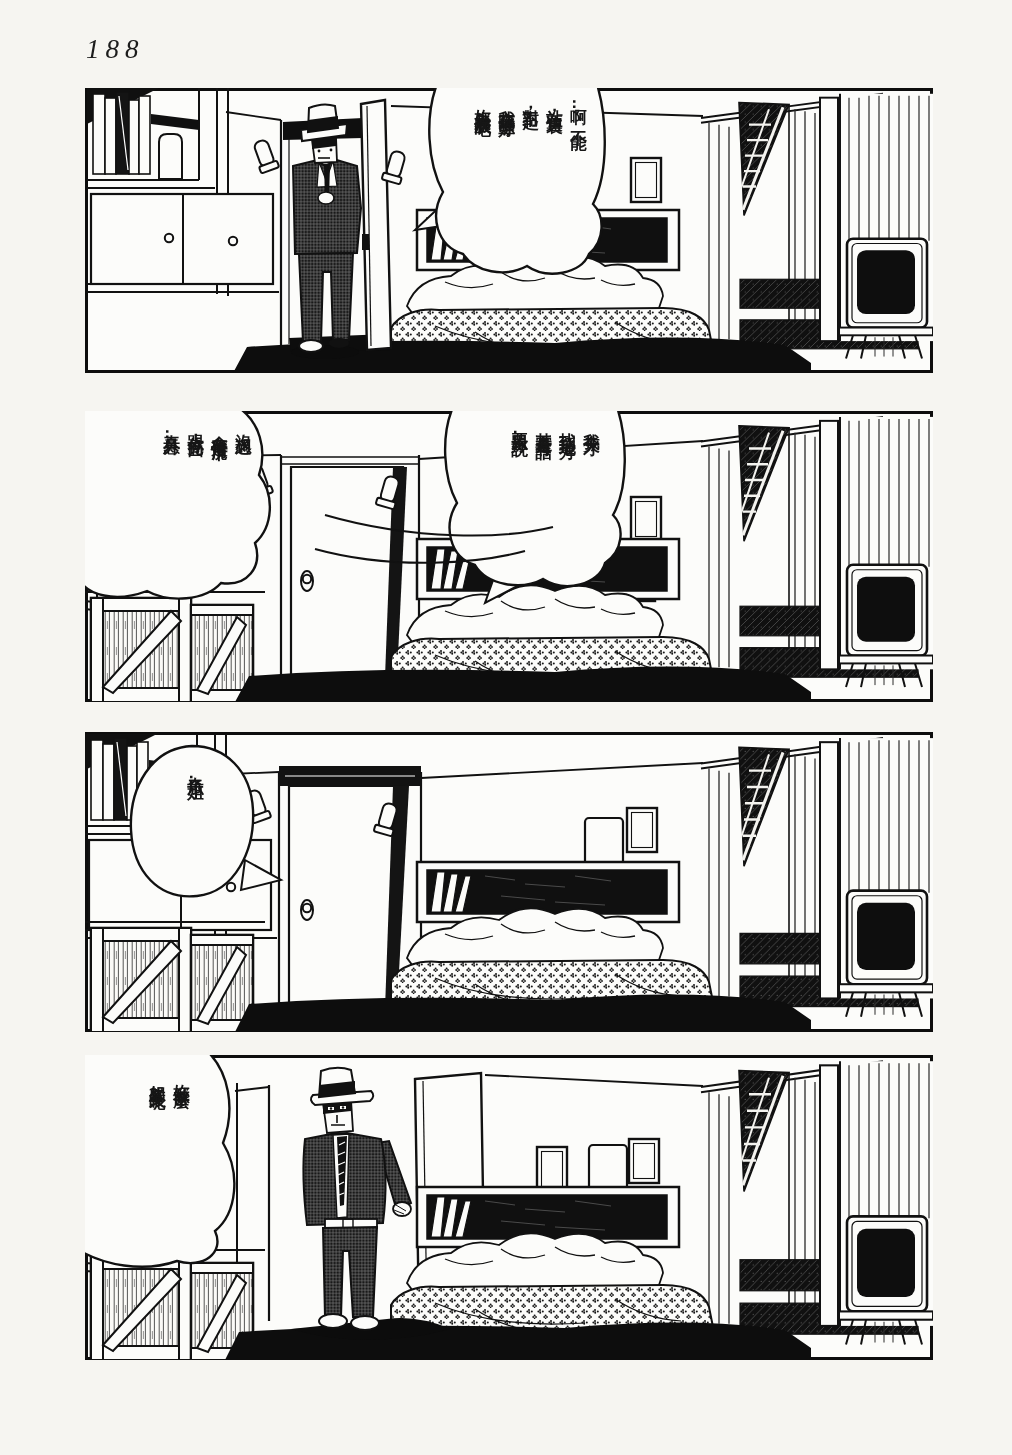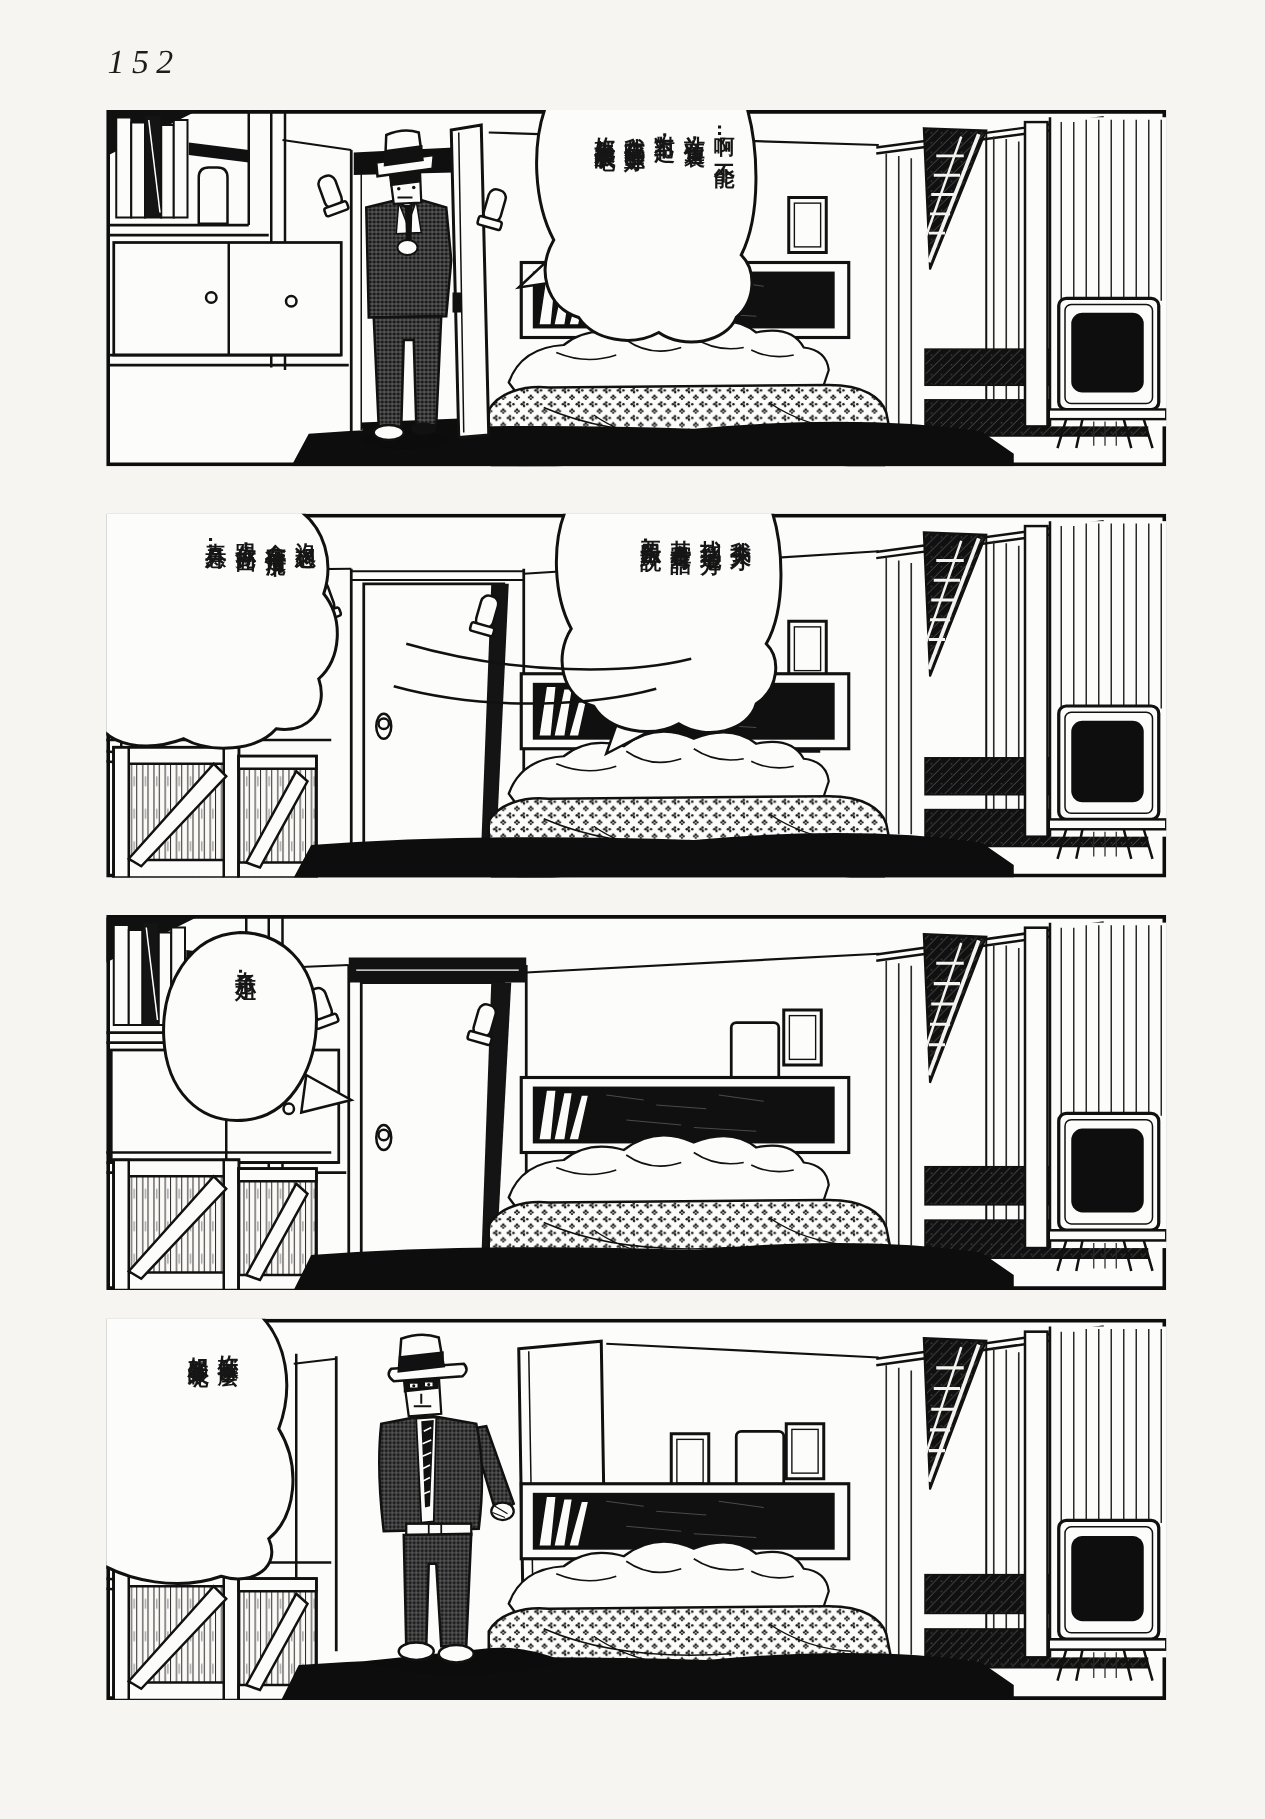--- a/index.html
+++ b/index.html
@@ -11,21 +11,21 @@
   .panel svg{display:block;}
   .bubble-text{position:absolute;writing-mode:vertical-rl;text-orientation:mixed;
         white-space:pre-line;font-weight:700;color:#161616;font-size:16.5px;
         line-height:1.45;letter-spacing:2.5px;}
 </style>
 </head>
 <body>
 
 <div class="page">
 
-  <div class="page-number">152</div>
+  <div class="page-number">188</div>
 
   <svg width="0" height="0" style="position:absolute">
     <defs>
       <pattern id="pFloral" width="11" height="11" patternUnits="userSpaceOnUse">
         <rect width="11" height="11" fill="#fcfcfa"></rect>
         <g fill="#161616">
           <circle cx="3" cy="2" r="1"></circle>
             <circle cx="5.8" cy="3.4" r="1"></circle>
             <circle cx="3.2" cy="4.8" r="1"></circle>
           <circle cx="1.4" cy="3.4" r="1"></circle>

